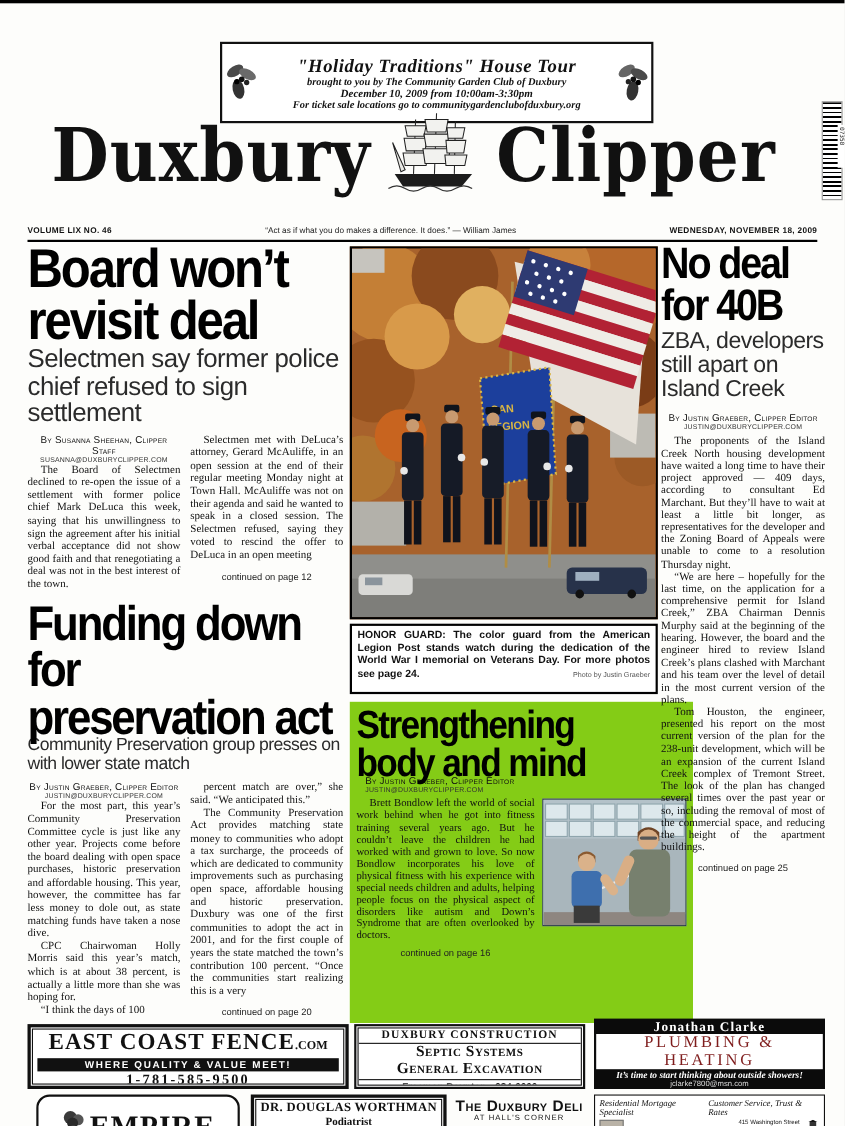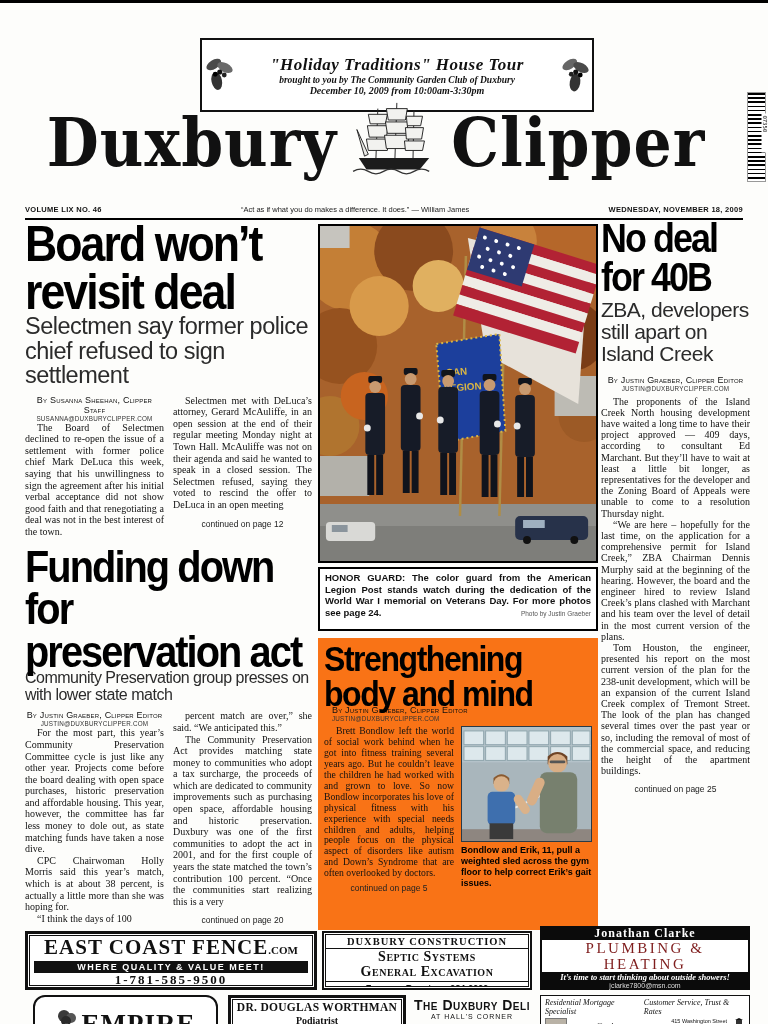--- a/index.html
+++ b/index.html
@@ -70,21 +70,21 @@
   .art-40b .continued{text-align:center;}
 
   
   .photo-box{left:318px;top:224px;width:280px;height:339px;border:2px solid #000;box-sizing:border-box;background:#a86a32;}
   .photo-box svg{display:block;width:100%;height:100%;}
   .caption-box{left:318px;top:567px;width:280px;height:64px;border:2px solid #000;box-sizing:border-box;
                background:#fff;padding:3px 5px;font:bold 9.5px/11.5px "Liberation Sans",sans-serif;text-align:justify;}
   .caption-credit{float:right;font:6.5px "Liberation Sans",sans-serif;font-weight:normal;color:#555;margin-top:3px;}
 
   
-  .strength{left:318px;top:638px;width:280px;height:292px;background:#f97316;box-sizing:border-box;padding:4px 6px 0 6px;overflow:hidden;}
+  .strength{left:318px;top:638px;width:312px;height:292px;background:#84cc16;box-sizing:border-box;padding:4px 6px 0 6px;overflow:hidden;}
   .strength .headline{font-size:33px;letter-spacing:-1.5px;}
   .strength .byline,.strength .byline-em{text-align:left;padding-left:8px;}
   .strength-flex{display:flex;gap:7px;margin-top:4px;}
   .strength-body{flex:1;}
   .strength-body p{margin:0;text-indent:12px;text-align:justify;font:9.7px/10.9px "Liberation Serif",serif;}
   .strength .continued{text-align:center;margin-top:4px;}
   .strength-photo{flex:0 0 131px;}
   .strength-photo .sp-img{width:131px;height:116px;border:1px solid #2a3a46;box-sizing:border-box;background:#bcc8ce;}
   .strength-photo svg{display:block;width:100%;height:100%;}
   .sp-caption{font:bold 9px/10.8px "Liberation Sans",sans-serif;margin-top:3px;text-align:left;color:#000;}
@@ -144,20 +144,21 @@
             <circle cx="21" cy="24" r="3.4" fill="#111"></circle>
             <circle cx="27" cy="28" r="3.2" fill="#222"></circle>
             <circle cx="15" cy="27" r="3.2" fill="#000"></circle>
           </g>
         </svg>
     </span>
     <span class="banner-text">
       <div class="banner-title">"Holiday Traditions" House Tour</div>
       <div class="banner-l1">brought to you by The Community Garden Club of Duxbury</div>
       <div class="banner-l2">December 10, 2009 from 10:00am-3:30pm</div>
+      <div class="banner-l3">For ticket sale locations go to communitygardenclubofduxbury.org</div>
     </span>
     <span class="banner-holly">
       <svg width="30" height="46" viewBox="0 0 40 56">
           <g fill="#4a4a4a">
             <ellipse cx="13" cy="14" rx="11" ry="6" transform="rotate(-32 13 14)" fill="#666"></ellipse>
             <ellipse cx="28" cy="18" rx="11" ry="6" transform="rotate(28 28 18)"></ellipse>
             <ellipse cx="20" cy="38" rx="12" ry="7" transform="rotate(100 20 38)" fill="#333"></ellipse>
             <circle cx="21" cy="24" r="3.4" fill="#111"></circle>
             <circle cx="27" cy="28" r="3.2" fill="#000"></circle>
             <circle cx="15" cy="27" r="3.2" fill="#222"></circle>
@@ -355,21 +356,21 @@
   <div class="abs strength">
     <div class="headline">
       <div>Strengthening</div>
       <div>body and mind</div>
     </div>
     <div class="byline">By Justin Graeber, Clipper Editor</div>
     <div class="byline-em">justin@duxburyclipper.com</div>
     <div class="strength-flex">
       <div class="strength-body">
         <p>Brett Bondlow left the world of social work behind when he got into fitness training several years ago. But he couldn’t leave the children he had worked with and grown to love. So now Bondlow incorporates his love of physical fitness with his experience with special needs children and adults, helping people focus on the physical aspect of disorders like autism and Down’s Syndrome that are often overlooked by doctors.</p>
-        <div class="continued">continued on page 5</div>
+        <div class="continued">continued on page 16</div>
       </div>
       <div class="strength-photo">
         <div class="sp-img">
           <svg viewBox="0 0 131 116" preserveAspectRatio="none">
             <rect width="131" height="116" fill="#b4c2c9"></rect>
             <g fill="#dde8ec" stroke="#8fa5ad" stroke-width="1">
               <rect x="2" y="4" width="20" height="14"></rect>
                 <rect x="24" y="4" width="20" height="14"></rect>
                 <rect x="46" y="4" width="20" height="14"></rect>
                 <rect x="68" y="4" width="20" height="14"></rect>
@@ -394,21 +395,20 @@
               </g>
             <g>
                 <path d="M32 52 q8 -8 16 0 l0 6 -16 0 Z" fill="#8a5a30"></path>
                 <circle cx="40" cy="58" r="8" fill="#dab28a"></circle>
                 <rect x="26" y="66" width="28" height="34" rx="5" fill="#3e6fae"></rect>
                 <rect x="28" y="98" width="24" height="16" fill="#3a3a3a"></rect>
                 <rect x="50" y="70" width="9" height="22" rx="4.5" transform="rotate(-35 54 70)" fill="#dab28a"></rect>
               </g>
           </svg>
         </div>
-        <div class="sp-caption">Bondlow and Erik, 11, pull a weighted sled across the gym floor to help correct Erik’s gait issues.</div>
       </div>
     </div>
   </div>
 
   <div class="abs art-40b">
     <div class="headline">
       <div>No deal</div>
       <div>for 40B</div>
     </div>
     <div class="subhead">ZBA, developers still apart on Island Creek</div>

